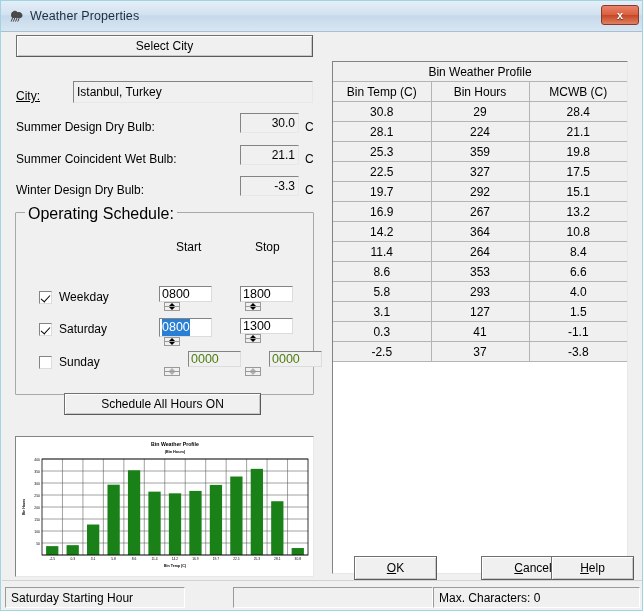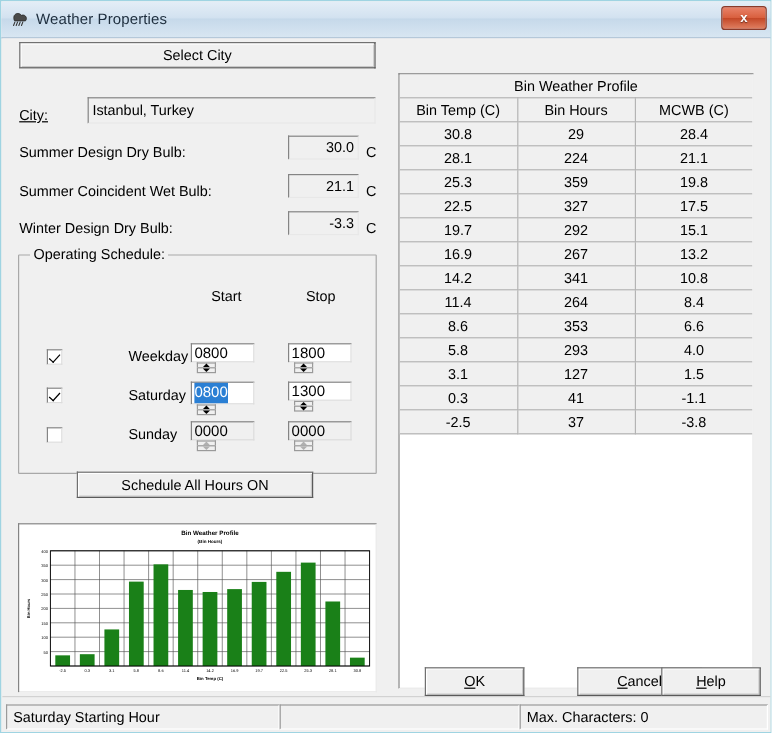--- a/index.html
+++ b/index.html
@@ -121,28 +121,27 @@
     width: 299px; height: 183px;
     box-sizing: border-box;
     border: 1px solid #a8a8a8;
     border-radius: 1px;
   }
   #schedule-group-title {
     position: absolute;
     left: 9px; top: -8px;
     background: #f0f0f0;
     padding: 0 3px;
-    font-size: 12px;
+    font-size: 16px;
   }
   .checkbox-row {
     position: absolute;
     display: flex;
     align-items: flex-end;
     white-space: nowrap;
-    gap: 48px;
   }
   .cbox {
     width: 13px; height: 13px;
     box-sizing: border-box;
     background: #ffffff;
     border-top: 1px solid #848484;
     border-left: 1px solid #848484;
     border-right: 1px solid #dcdcdc;
     border-bottom: 1px solid #dcdcdc;
     margin-right: 7px;
@@ -173,21 +172,21 @@
     border-top: 1px solid #848484;
     border-left: 1px solid #848484;
     border-right: 1px solid #dcdcdc;
     border-bottom: 1px solid #dcdcdc;
     font-size: 12.5px;
     display: flex;
     align-items: center;
     padding-left: 2px;
     color: #000;
   }
-  .spin.disabled .edit { background: #f0f0f0; color: #000000; }
+  .spin.disabled .edit { background: #f0f0f0; color: #4d7c0f; margin-left: 29px; }
   .spin .edit .sel {
     background: #2a7fd4;
     color: #ffffff;
     padding: 1px 0 2px 0;
   }
   .spin .updown {
     box-sizing: border-box;
     width: 16px;
     margin-left: 5px;
     display: flex;
@@ -511,21 +510,21 @@
               <td>292</td>
               <td>15.1</td>
             </tr>
             <tr>
               <td>16.9</td>
               <td>267</td>
               <td>13.2</td>
             </tr>
             <tr>
               <td>14.2</td>
-              <td>341</td>
+              <td>364</td>
               <td>10.8</td>
             </tr>
             <tr>
               <td>11.4</td>
               <td>264</td>
               <td>8.4</td>
             </tr>
             <tr>
               <td>8.6</td>
               <td>353</td>
@@ -559,18 +558,18 @@
     <div class="btn" style="left:352px; top:524px; width:83px; height:24px;">
         <span id="ok-text"><u>O</u>K</span>
       </div>
     <div class="btn" style="left:458px; top:524px; width:104px; height:24px;margin-left:21px;">
         <span id="cancel-text"><u>C</u>ancel</span>
       </div>
     <div class="btn" style="left:549px; top:524px; width:83px; height:24px;">
         <span id="help-text"><u>H</u>elp</span>
       </div>
 
-    <div class="statusbox" style="left:3px; top:555px; width:228px;">Saturday Starting Hour</div>
+    <div class="statusbox" style="left:3px; top:555px; width:180px;">Saturday Starting Hour</div>
     <div class="statusbox" style="left:231px; top:555px; width:200px;"></div>
     <div class="statusbox" style="left:431px; top:555px; width:207px;">Max. Characters: 0</div>
 
   </div>
 </div>
 
 </body></html>

